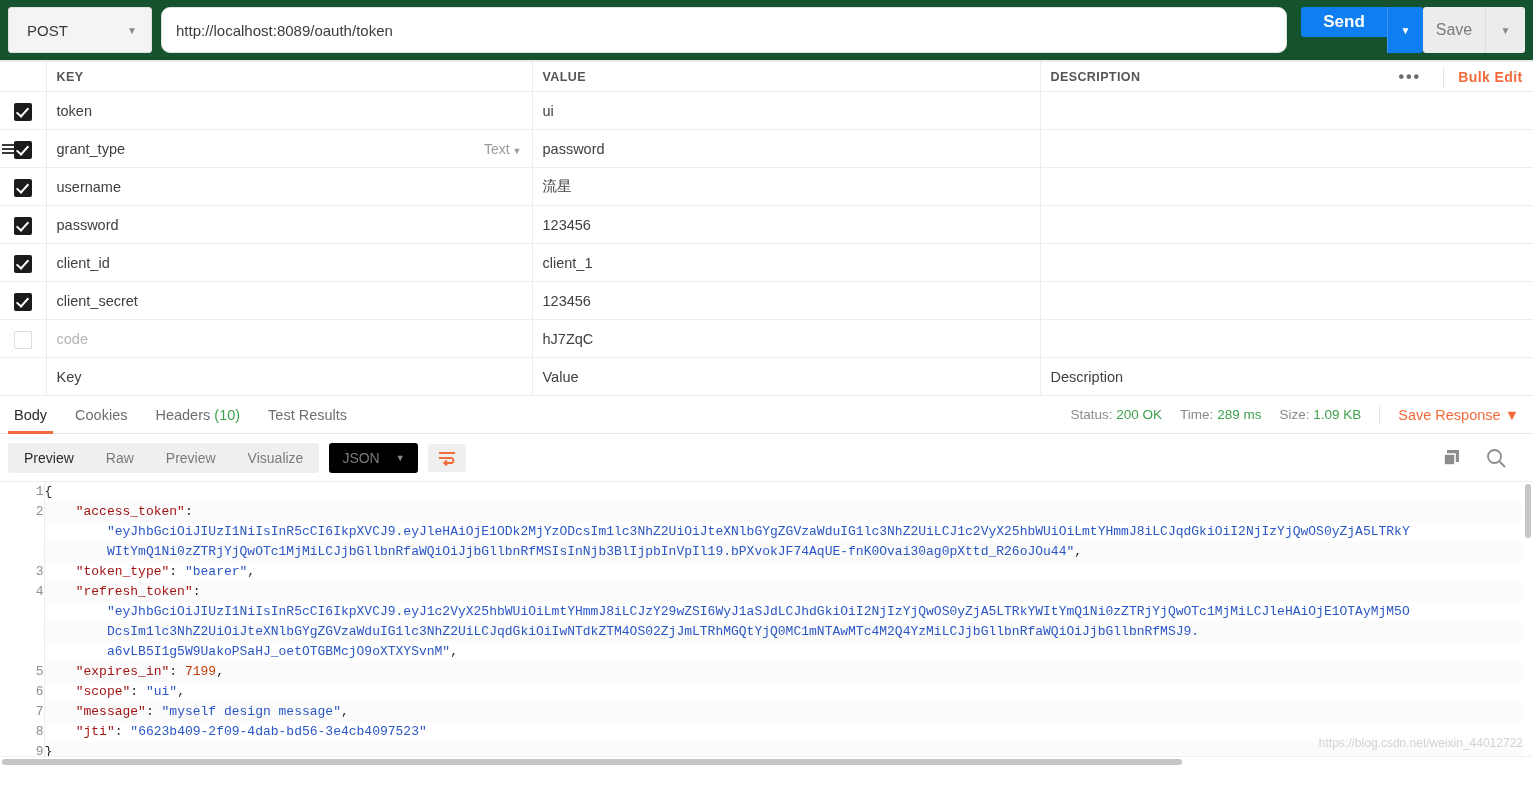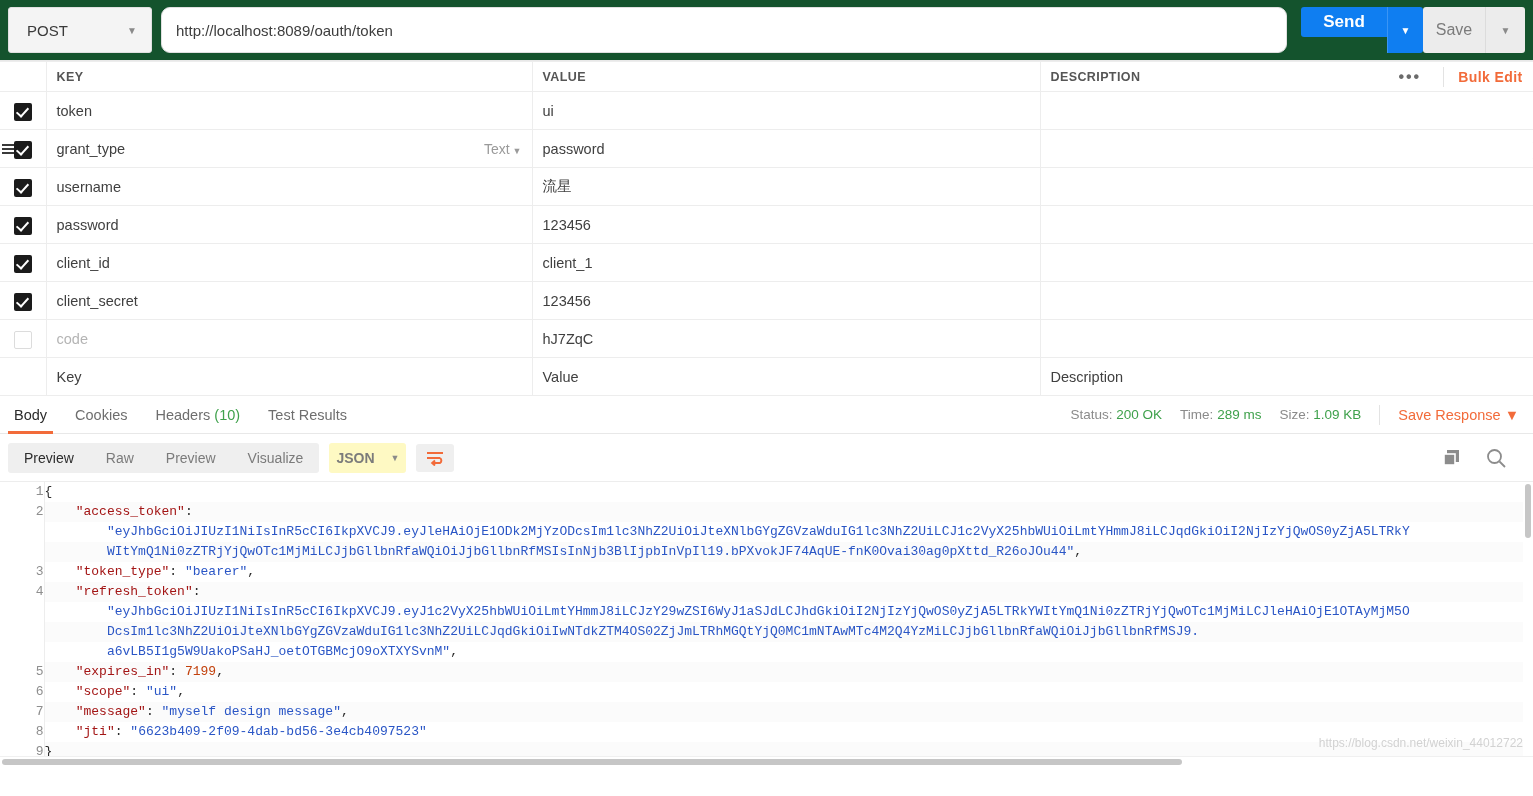--- a/index.html
+++ b/index.html
@@ -161,22 +161,22 @@
   .view-bar { display:flex; align-items:center; gap: 10px; padding: 9px 12px 8px 8px; }
   .seg {
     display:flex; background:#efefef; border-radius: 3px; overflow:hidden;
   }
   .seg div {
     padding: 7px 16px; font-size: 14px; color:#7b7b7b; cursor:pointer;
   }
   .seg div.active { color:#2d2d2d; }
   .fmt-sel {
     display:flex; align-items:center; gap: 16px;
-    background:#fef9c3; border-radius:3px;
-    padding: 7px 7px; font-size: 14px; color:#7b7b7b; cursor:pointer;font-weight:bold;
+    background:#000000; border-radius:3px;
+    padding: 7px 13px; font-size: 14px; color:#7b7b7b; cursor:pointer;
   }
   .fmt-sel .caret { font-size: 9px; color:#8a8a8a; }
   .wrap-btn {
     background:#efefef; border-radius:3px; padding: 6px 9px; cursor:pointer;
     display:flex; align-items:center;
   }
   .view-right { margin-left:auto; display:flex; align-items:center; gap: 22px; padding-right: 14px; }
   .icon-btn { cursor:pointer; display:flex; align-items:center; }
 
   

